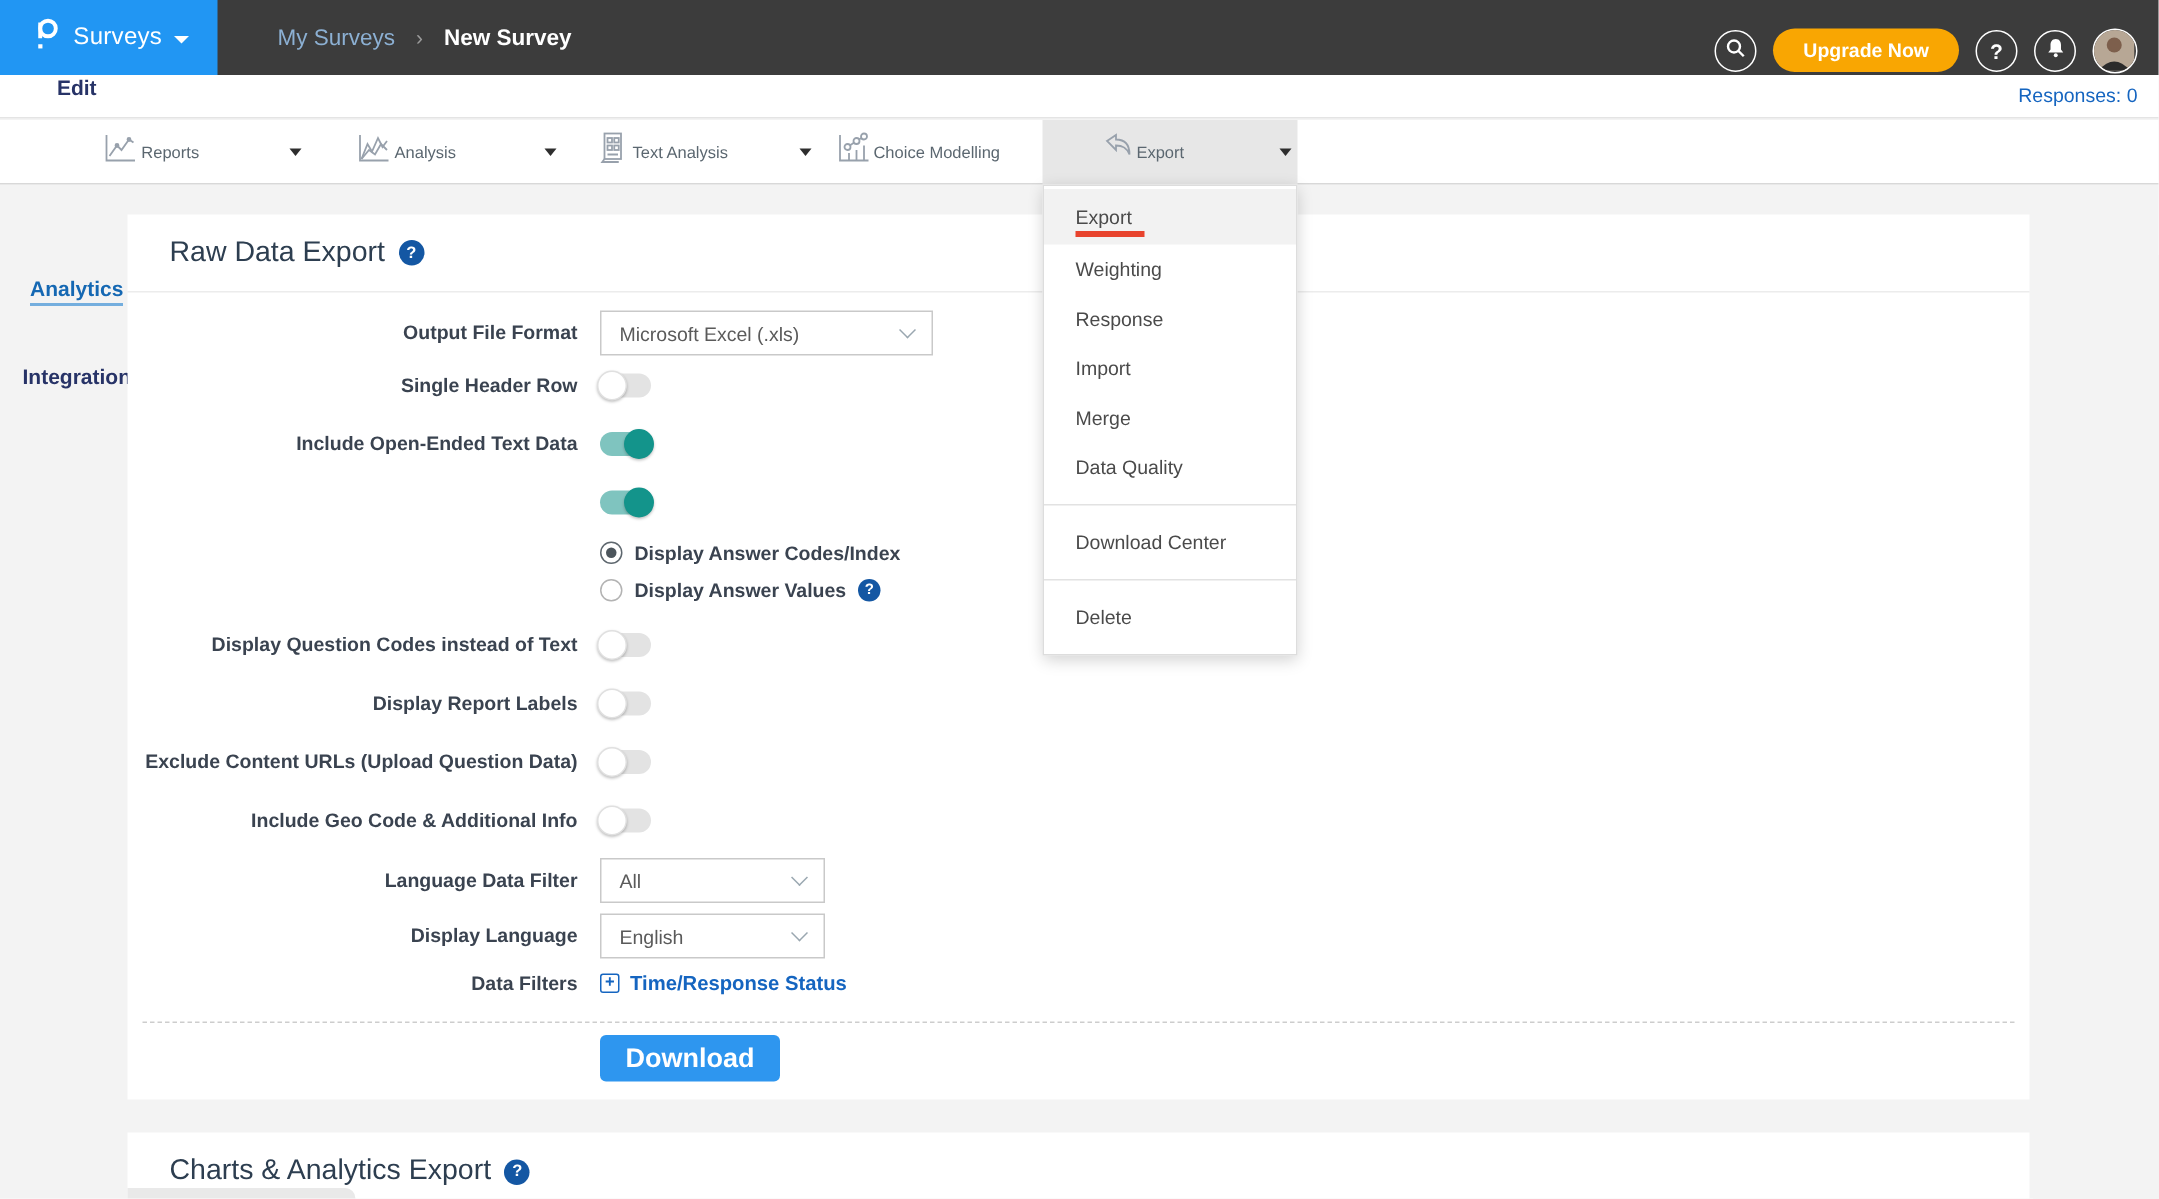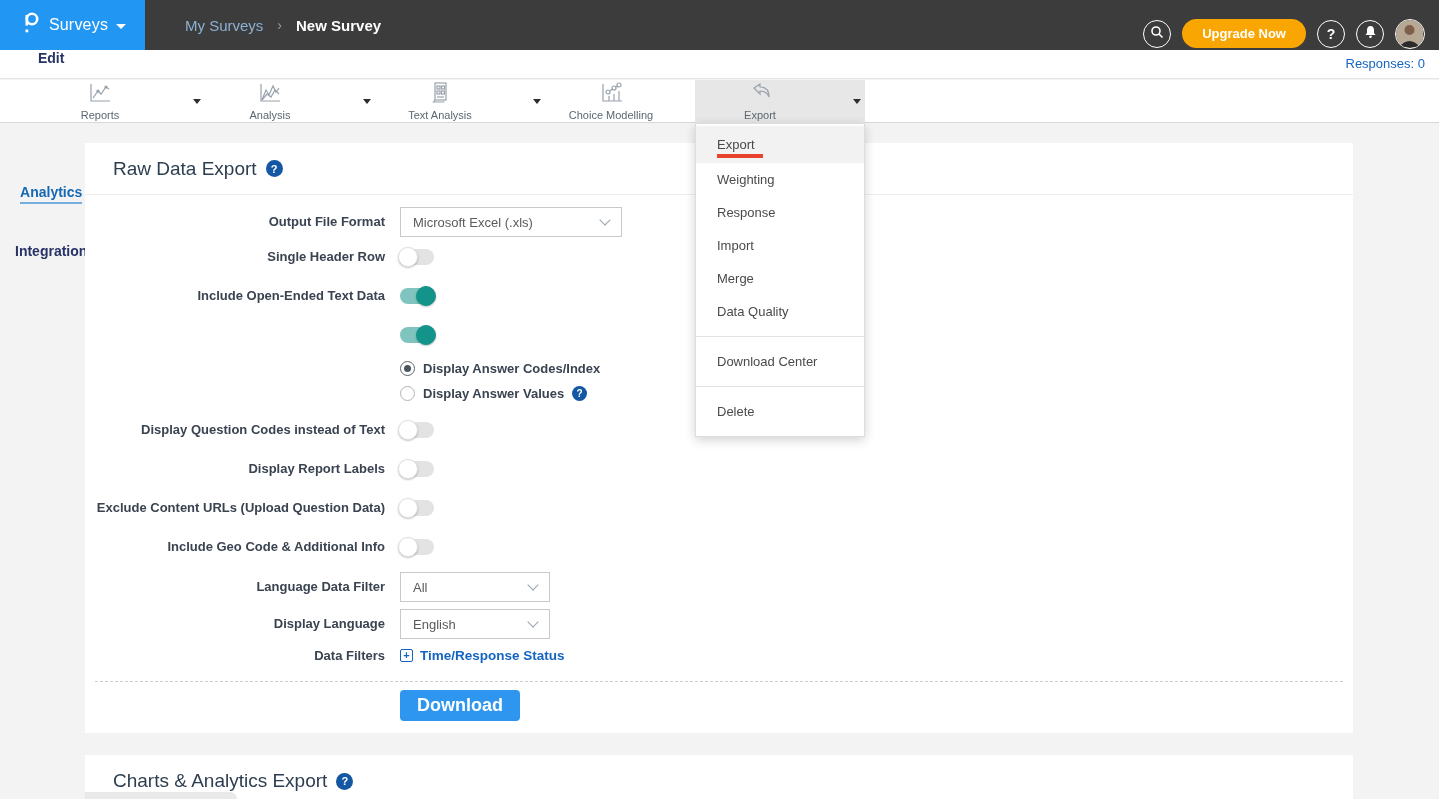--- a/index.html
+++ b/index.html
@@ -30,21 +30,21 @@
     border-bottom:1px solid #e4e4e4; }
   .navtabs { position:absolute; left:15px; top:0; height:29px; display:flex; gap:39px; align-items:center;flex-direction:column; }
   .navtab { font-size:14px; font-weight:700; color:#273367; cursor:pointer; padding-bottom:2px; }
   .navtab.active { color:#1568b3; border-bottom:2px solid #74aede;margin-top:20px; }
   .responses { position:absolute; right:14px; top:6px; font-size:13px; color:#1565c0; }
 
   
   .toolbar { position:absolute; left:0; top:80px; width:1439px; height:43px; background:#fff;
     border-bottom:1px solid #d8d8d8; }
   .tool-group { position:absolute; top:0; height:43px; display:flex; align-items:center; cursor:pointer; }
-  .tool-main { width:130px; display:flex; flex-direction:column; align-items:center; justify-content:center; gap:1px; }
+  .tool-main { width:130px; display:flex; align-items:center; justify-content:center; gap:1px; }
   .tool-label { font-size:11px; color:#5b6770; }
   .tool-caret { width:0; height:0; border-left:4.5px solid transparent; border-right:4.5px solid transparent;
     border-top:5px solid #2e2e2e; margin-left:28px; }
   .tool-group.active { background:#e7e7e7; }
   .ticon { stroke:#98a1ac; fill:none; stroke-width:1.2; }
 
   
   .menu { position:absolute; left:695px; top:123px; width:170px; background:#fff; z-index:40;
     border:1px solid #ddd; box-shadow:0 3px 10px rgba(0,0,0,.18); padding:2px 0 8px 0; }
   .menu-item { position:relative; height:33px; display:flex; align-items:center; padding-left:21px;

